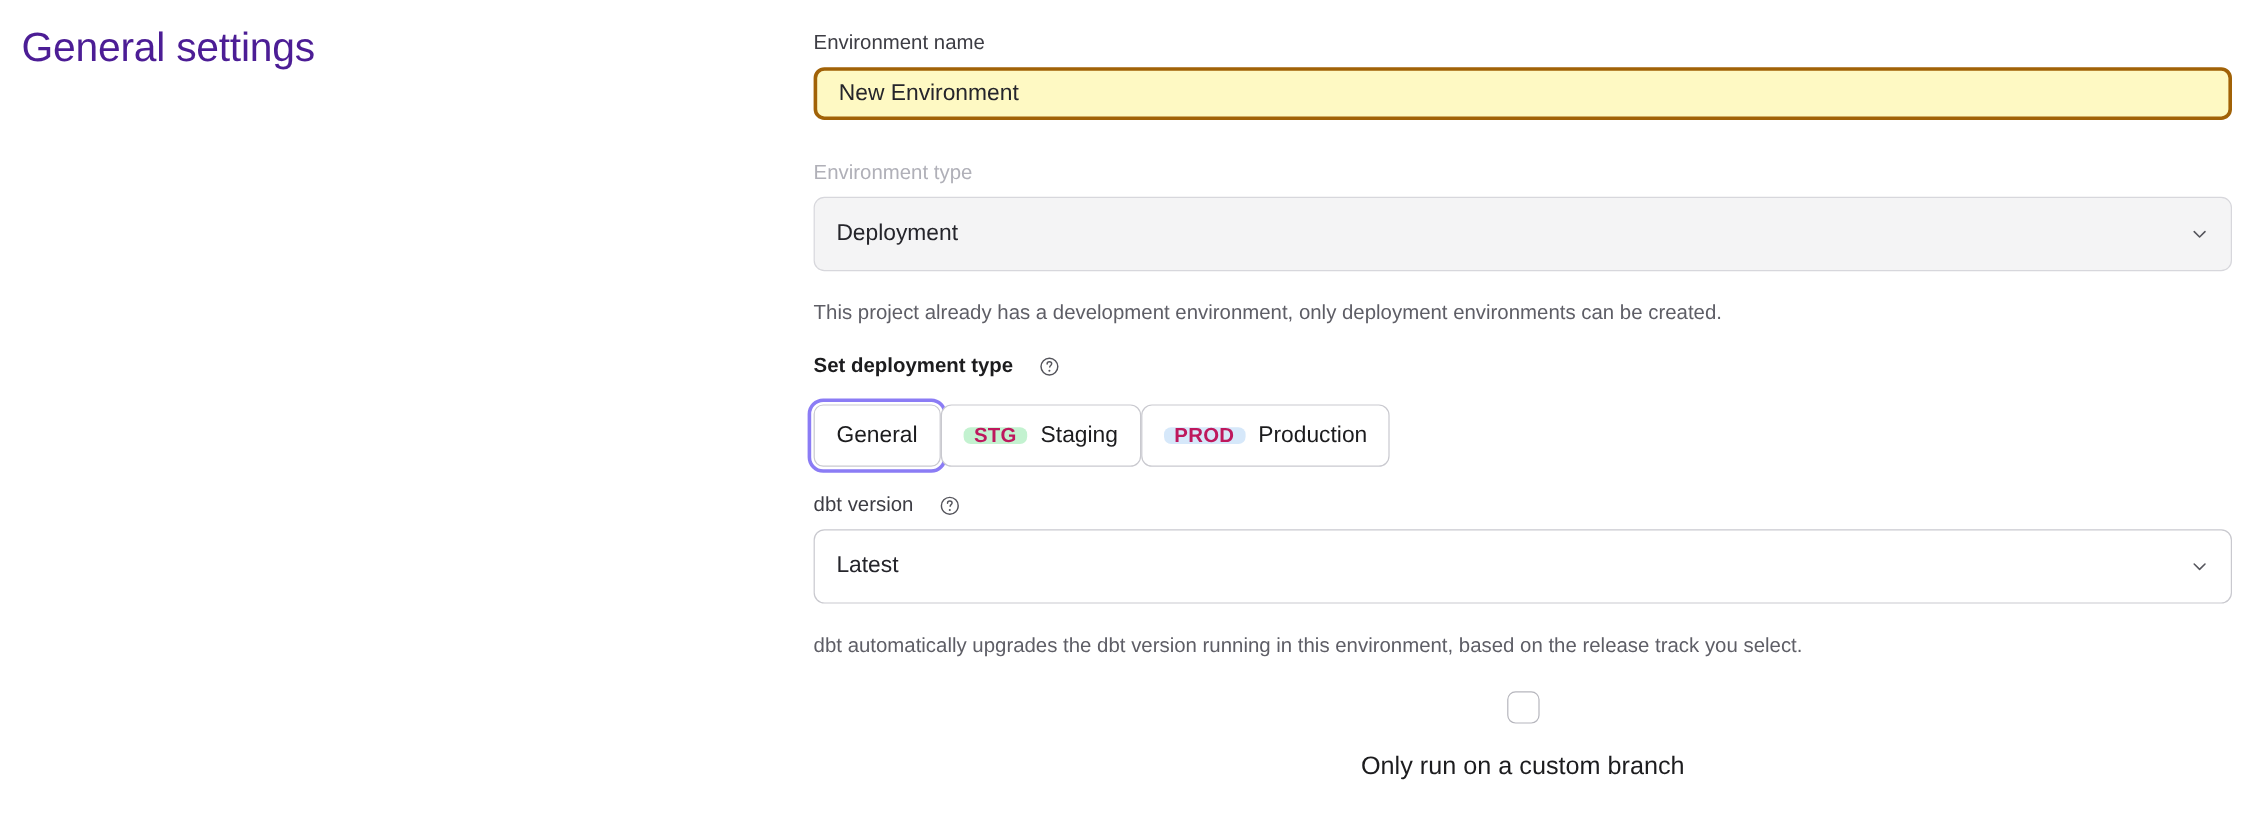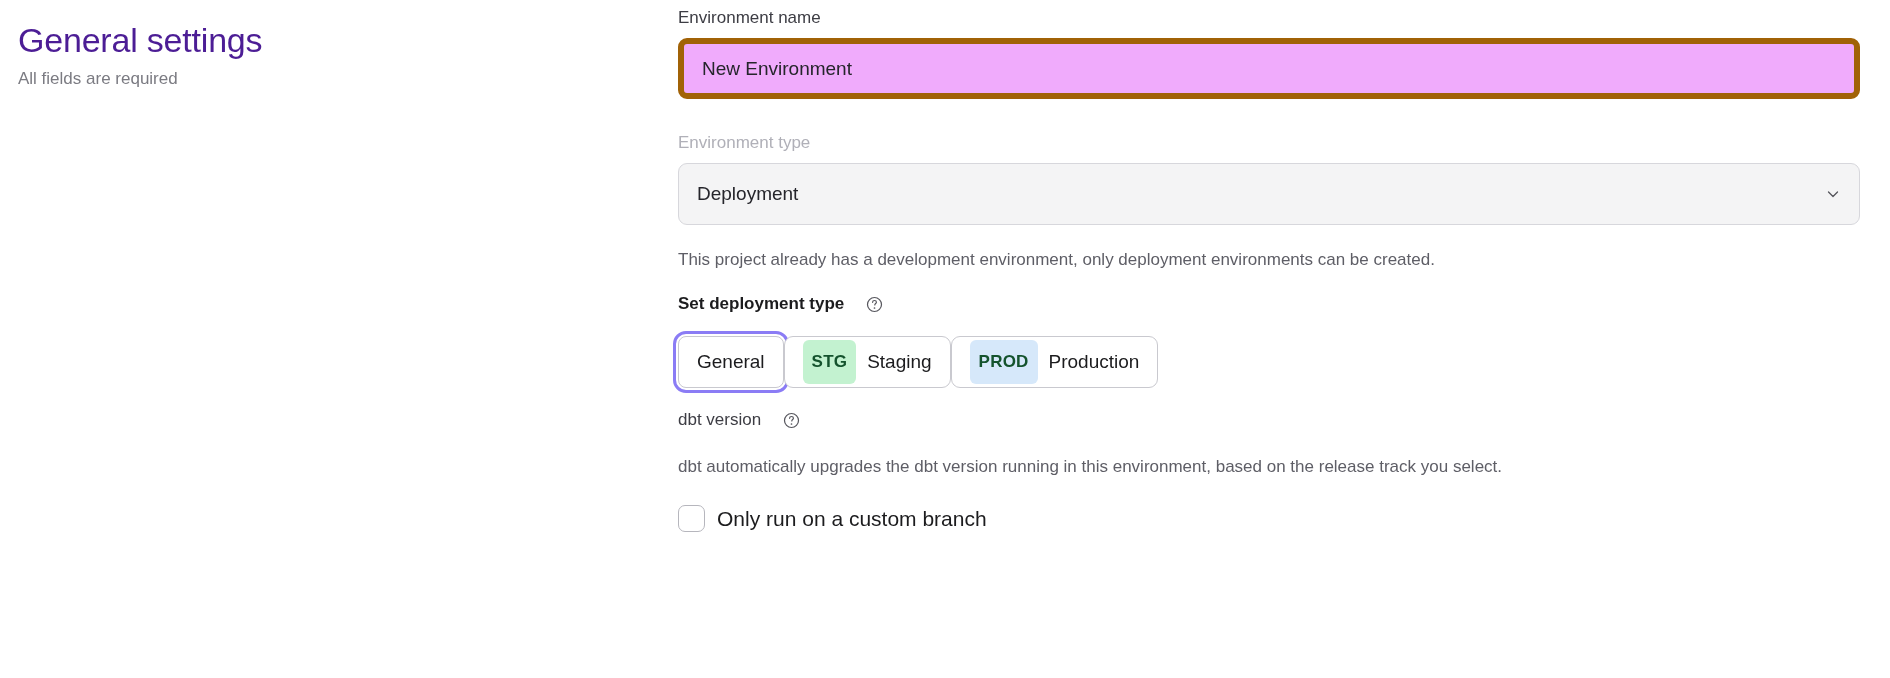--- a/index.html
+++ b/index.html
@@ -39,21 +39,21 @@
     font-size: 17px;
     line-height: 24px;
     color: #7b7b82;
     font-weight: 400;
   }
 
   
   .form-col {
     position: absolute;
     left: 678px;
-    top: 6px;
+    top: 24px;
     width: 1182px;
   }
 
   .field-label {
     font-size: 17px;
     line-height: 24px;
     color: #3d3d44;
     font-weight: 400;
   }
   .field-label.disabled { color: #b0b0b8; }
@@ -86,24 +86,24 @@
     color: #5e5e66;
     font-weight: 400;
     margin-top: 13px;
   }
   .help-text.dim { color: #6d6d75; }
 
   
   .text-input {
     margin-top: 8px;
     width: 1182px;
-    height: 61px;
-    border: 6px solid #a16207;
+    height: 44px;
+    border: 3px solid #a16207;
     border-radius: 9px;
-    background: #f0abfc;
+    background: #fef9c3;
     display: flex;
     align-items: center;
     padding: 0 18px;
     font-size: 19px;
     color: #25252b;
   }
 
   
   .select-box {
     margin-top: 8px;
@@ -164,35 +164,36 @@
     outline: 3px solid #8b7cf5;
     outline-offset: 2px;
     border-radius: 8px;
   }
   .option-label { font-size: 19px; color: #1c1c1e; white-space: nowrap; }
 
   .badge {
     display: inline-flex;
     align-items: center;
     justify-content: center;
-    height: 44px;
+    height: 14px;
     padding: 0 9px;
     border-radius: 6px;
     font-size: 17px;
     font-weight: 700;
     letter-spacing: 0.2px;
-    color: #14532d;
+    color: #be185d;
   }
 
   
   .checkbox-row {
     display: flex;
     align-items: center;
-    gap: 12px;
+    gap: 24px;
     margin-top: 26px;
+    flex-direction: column;
   }
   .checkbox {
     width: 27px;
     height: 27px;
     border: 1.5px solid #b6b6bd;
     border-radius: 7px;
     background: #ffffff;
     flex: 0 0 auto;
     cursor: pointer;
   }
@@ -202,21 +203,20 @@
     font-weight: 400;
   }
 </style>
 </head>
 <body>
 
 <div class="page">
 
   <div class="left-col">
     <div class="page-title">General settings</div>
-    <div class="page-subtitle">All fields are required</div>
   </div>
 
   <div class="form-col">
 
     <div>
       <div class="field-label">Environment name</div>
       <div class="text-input" placeholder="Environment name">New Environment</div>
     </div>
 
     <div class="block-gap-32"></div>
@@ -275,20 +275,28 @@
       <div class="label-row">
         <span class="field-label">dbt version</span>
         <span class="help-icon">
           <svg width="17" height="17" viewBox="0 0 17 17" fill="none">
             <circle cx="8.5" cy="8.5" r="7" stroke="#55555c" stroke-width="1.2"></circle>
             <path d="M6.6 6.3c0-1.1.9-1.8 1.9-1.8 1.1 0 1.9.7 1.9 1.7 0 1.3-1.6 1.4-1.6 2.7" stroke="#55555c" stroke-width="1.2" stroke-linecap="round"></path>
             <circle cx="8.5" cy="12" r="0.85" fill="#55555c"></circle>
           </svg>
         </span>
       </div>
+      <div class="select-box">
+        <span class="select-value">Latest</span>
+        <span class="chevron">
+          <svg width="16" height="16" viewBox="0 0 16 16" fill="none">
+            <path d="M3.5 6 L8 10.5 L12.5 6" stroke="#55555c" stroke-width="1.3" stroke-linecap="round" stroke-linejoin="round"></path>
+          </svg>
+        </span>
+      </div>
       <div class="block-gap-10"></div>
       <div class="help-text">dbt automatically upgrades the dbt version running in this environment, based on the release track you select.</div>
     </div>
 
     <div class="checkbox-row">
       <div class="checkbox"></div>
       <div class="checkbox-label">Only run on a custom branch</div>
     </div>
 
   </div>

